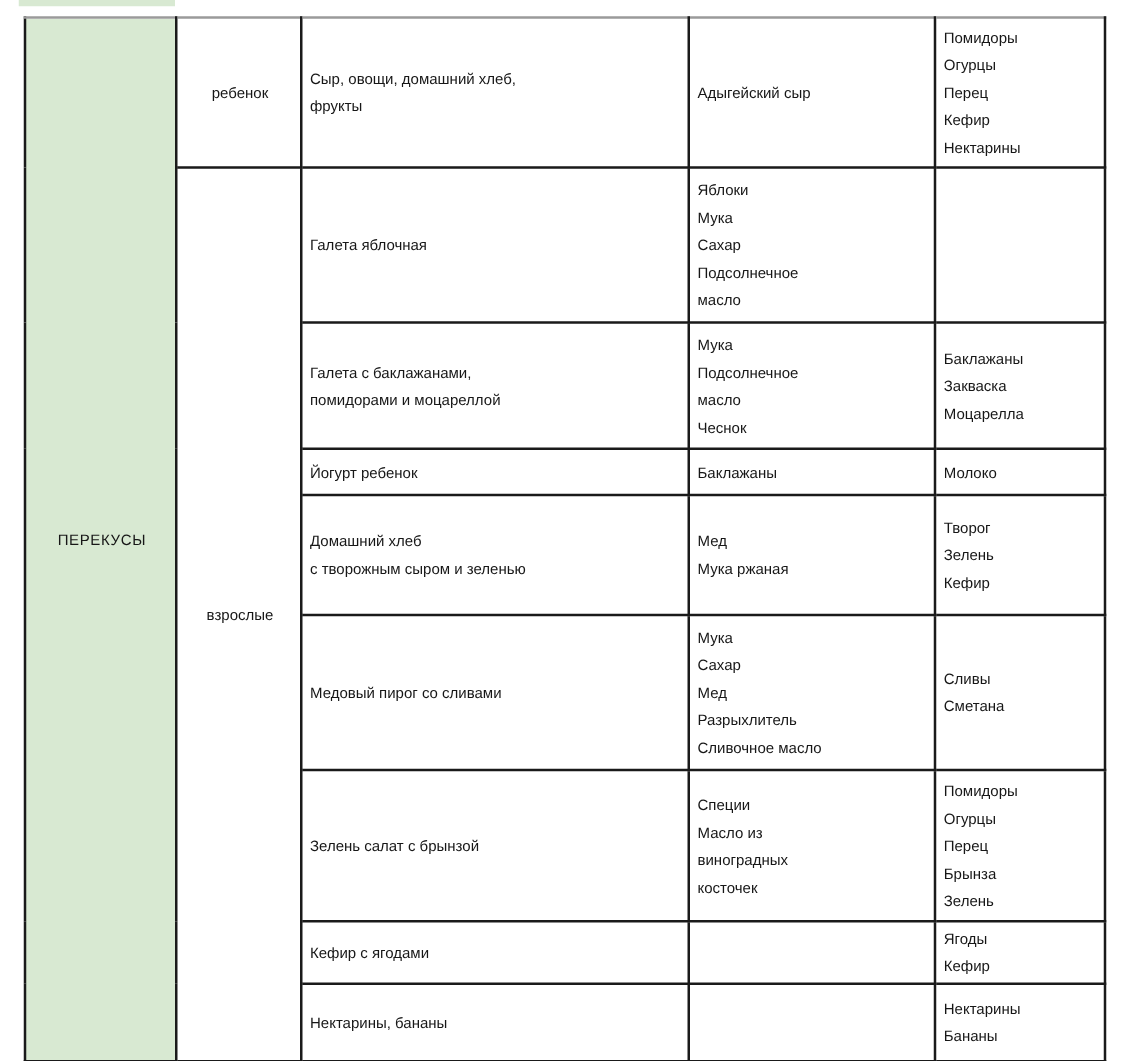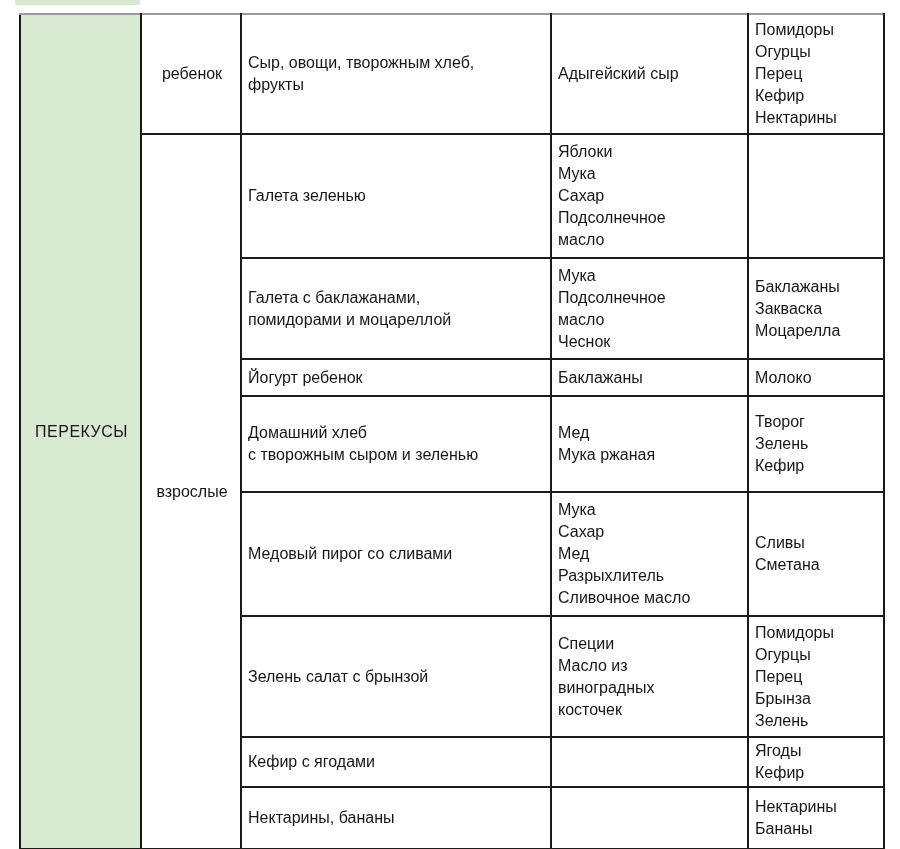--- a/index.html
+++ b/index.html
@@ -28,21 +28,21 @@
     left: 19px;
     top: 13px;
     width: 864px;
     border-collapse: collapse;
     table-layout: fixed;
   }
   table.menu-table td {
     border: 2px solid var(--border-c, #1a1a1a);
     vertical-align: middle;
     padding: 2px 4px 2px 6px;
-    font-size: 16px;
+    font-size: 12px;
     line-height: 22px;
     color: var(--text-c, #171717);
     white-space: pre-line;
     overflow: hidden;
     box-sizing: border-box;
   }
   tr.top-row > td {
     border-top: 2px solid var(--top-border-c, #9a9a9a);
   }
   td.cat-cell {
@@ -67,32 +67,32 @@
       <col style="width:121px">
       <col style="width:100px">
       <col style="width:310px">
       <col style="width:197px">
       <col style="width:136px">
     </colgroup>
     <tbody>
       <tr class="top-row" style="height:120px">
         <td class="cat-cell" rowspan="9">ПЕРЕКУСЫ</td>
         <td class="who-cell">ребенок</td>
-        <td class="dish-cell">Сыр, овощи, творожным хлеб,
+        <td class="dish-cell">Сыр, овощи, домашний хлеб,
 фрукты</td>
         <td class="make-cell">Адыгейский сыр</td>
         <td class="ready-cell">Помидоры
 Огурцы
 Перец
 Кефир
 Нектарины</td>
       </tr>
       <tr style="height:124px">
         <td class="who-cell" rowspan="8">взрослые</td>
-        <td class="dish-cell">Галета зеленью</td>
+        <td class="dish-cell">Галета яблочная</td>
         <td class="make-cell">Яблоки
 Мука
 Сахар
 Подсолнечное
 масло</td>
         <td class="ready-cell"></td>
       </tr>
       <tr style="height:101px">
         <td class="dish-cell">Галета с баклажанами,
 помидорами и моцареллой</td>

